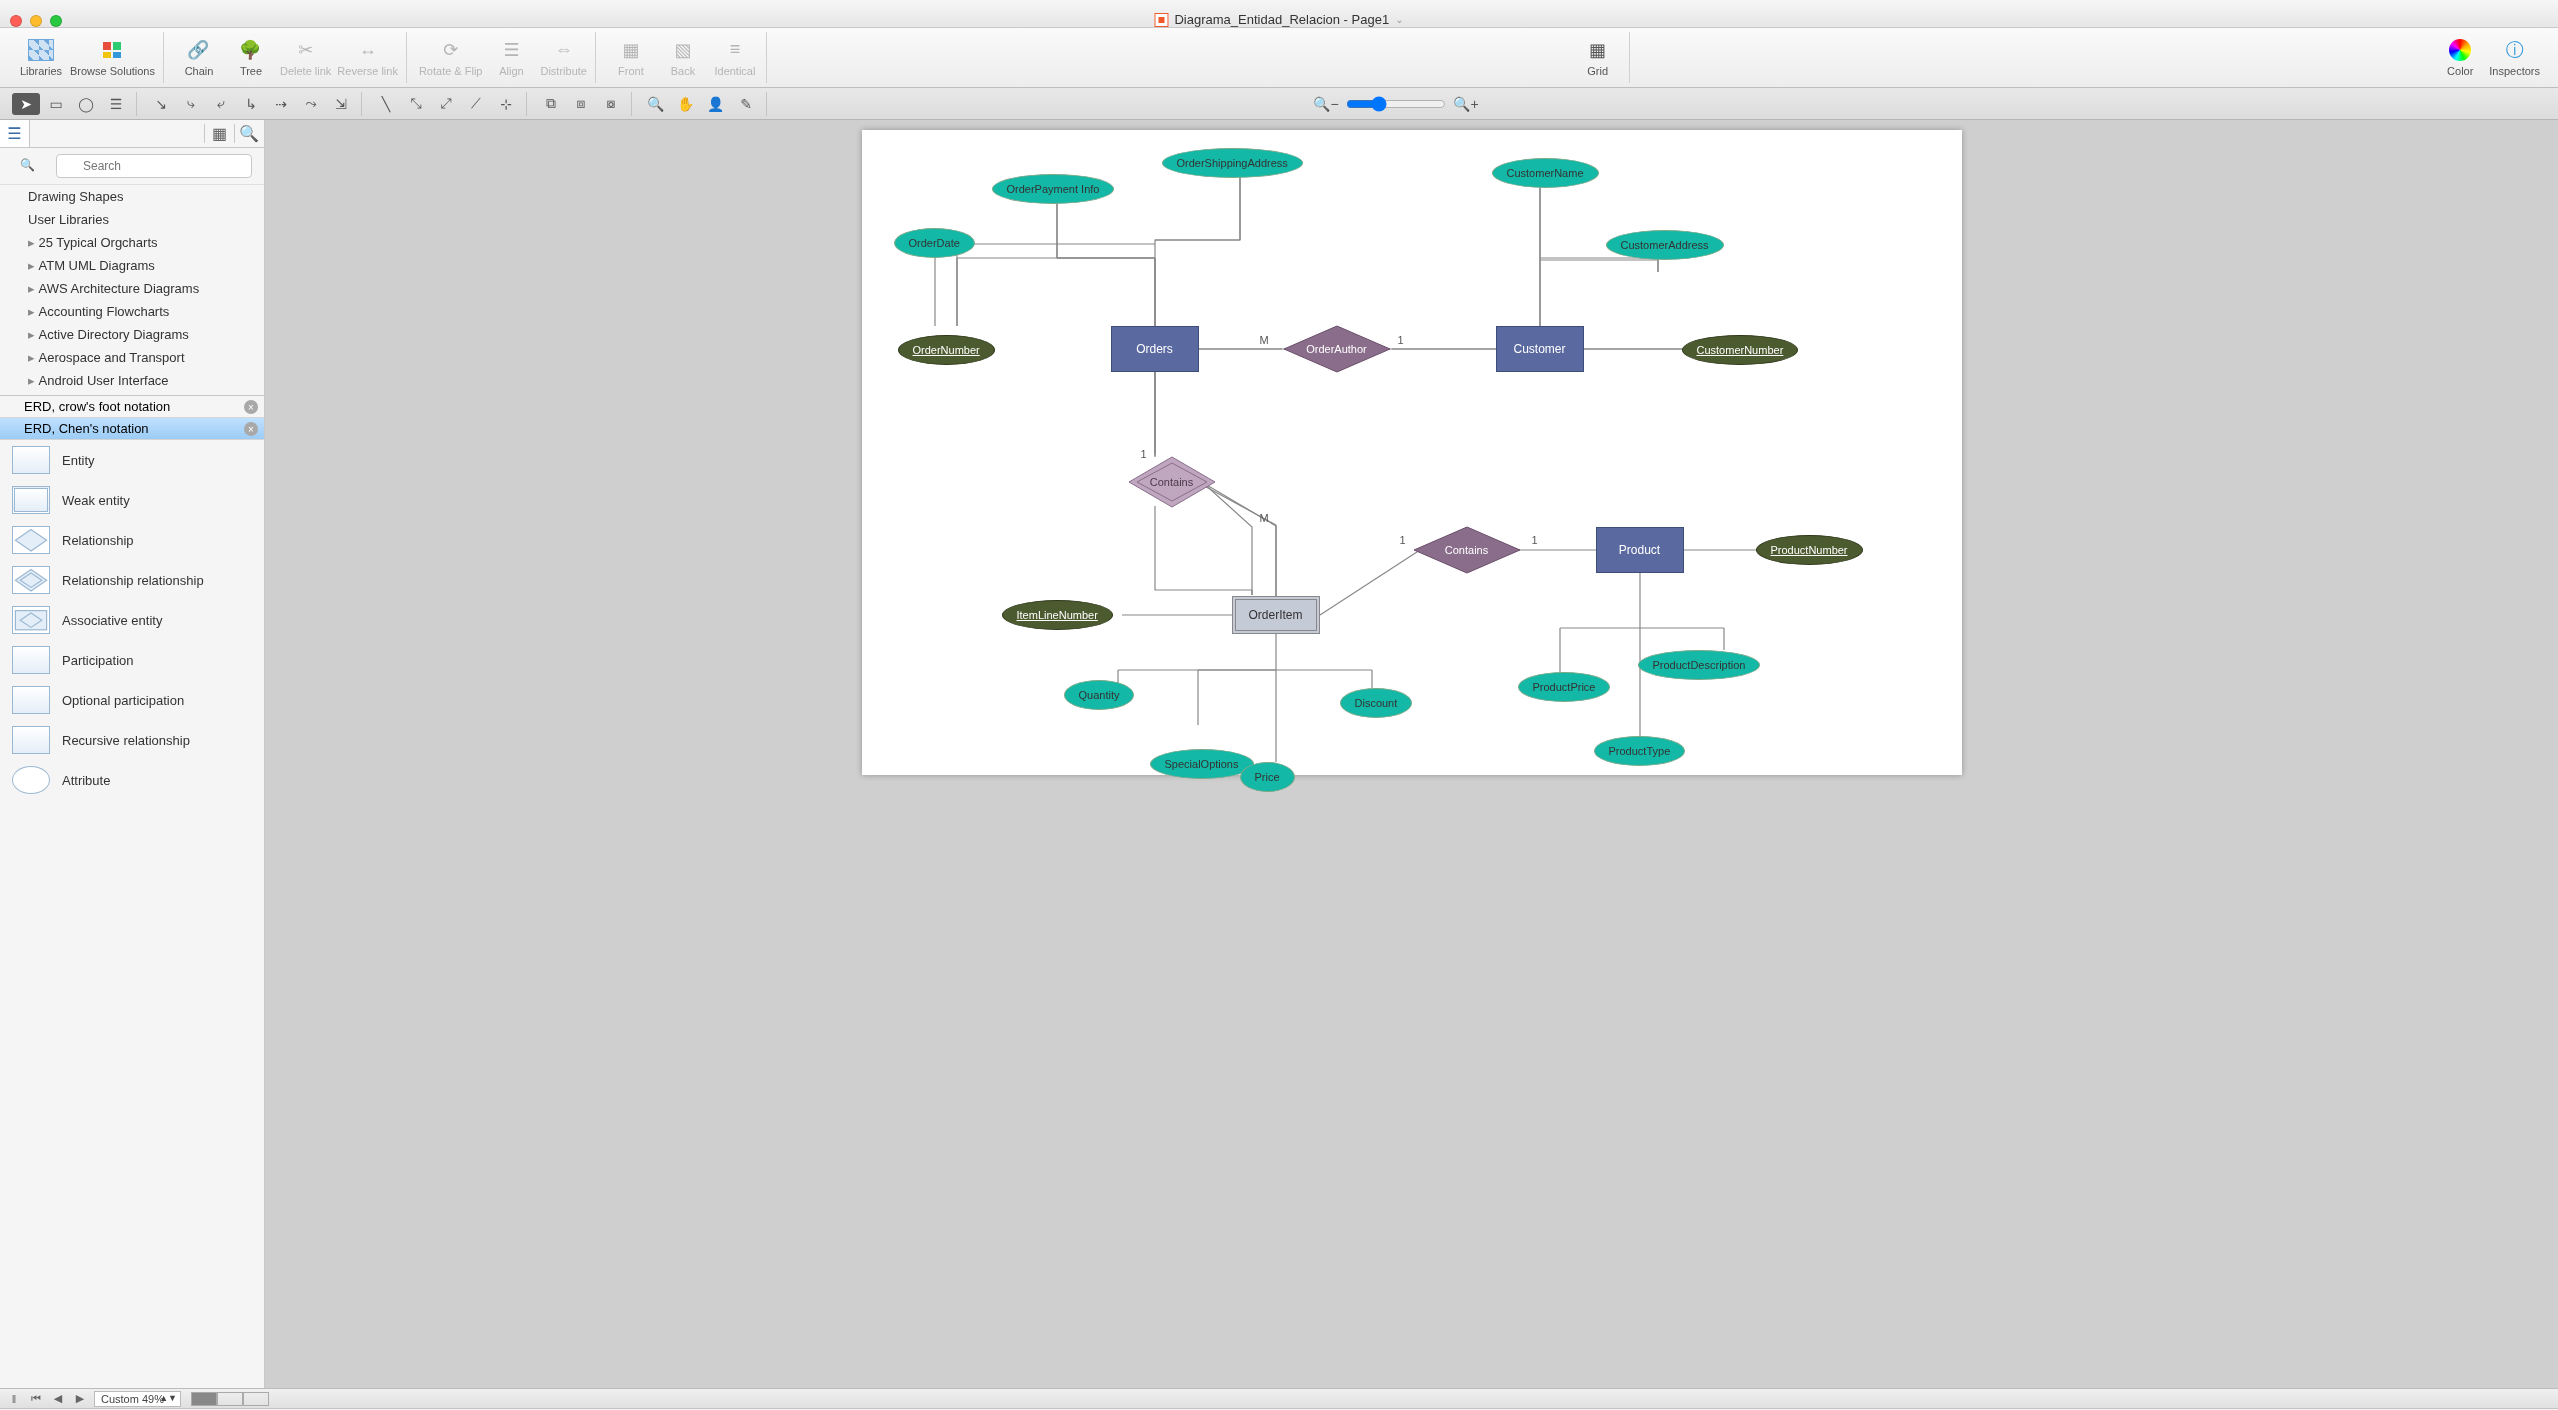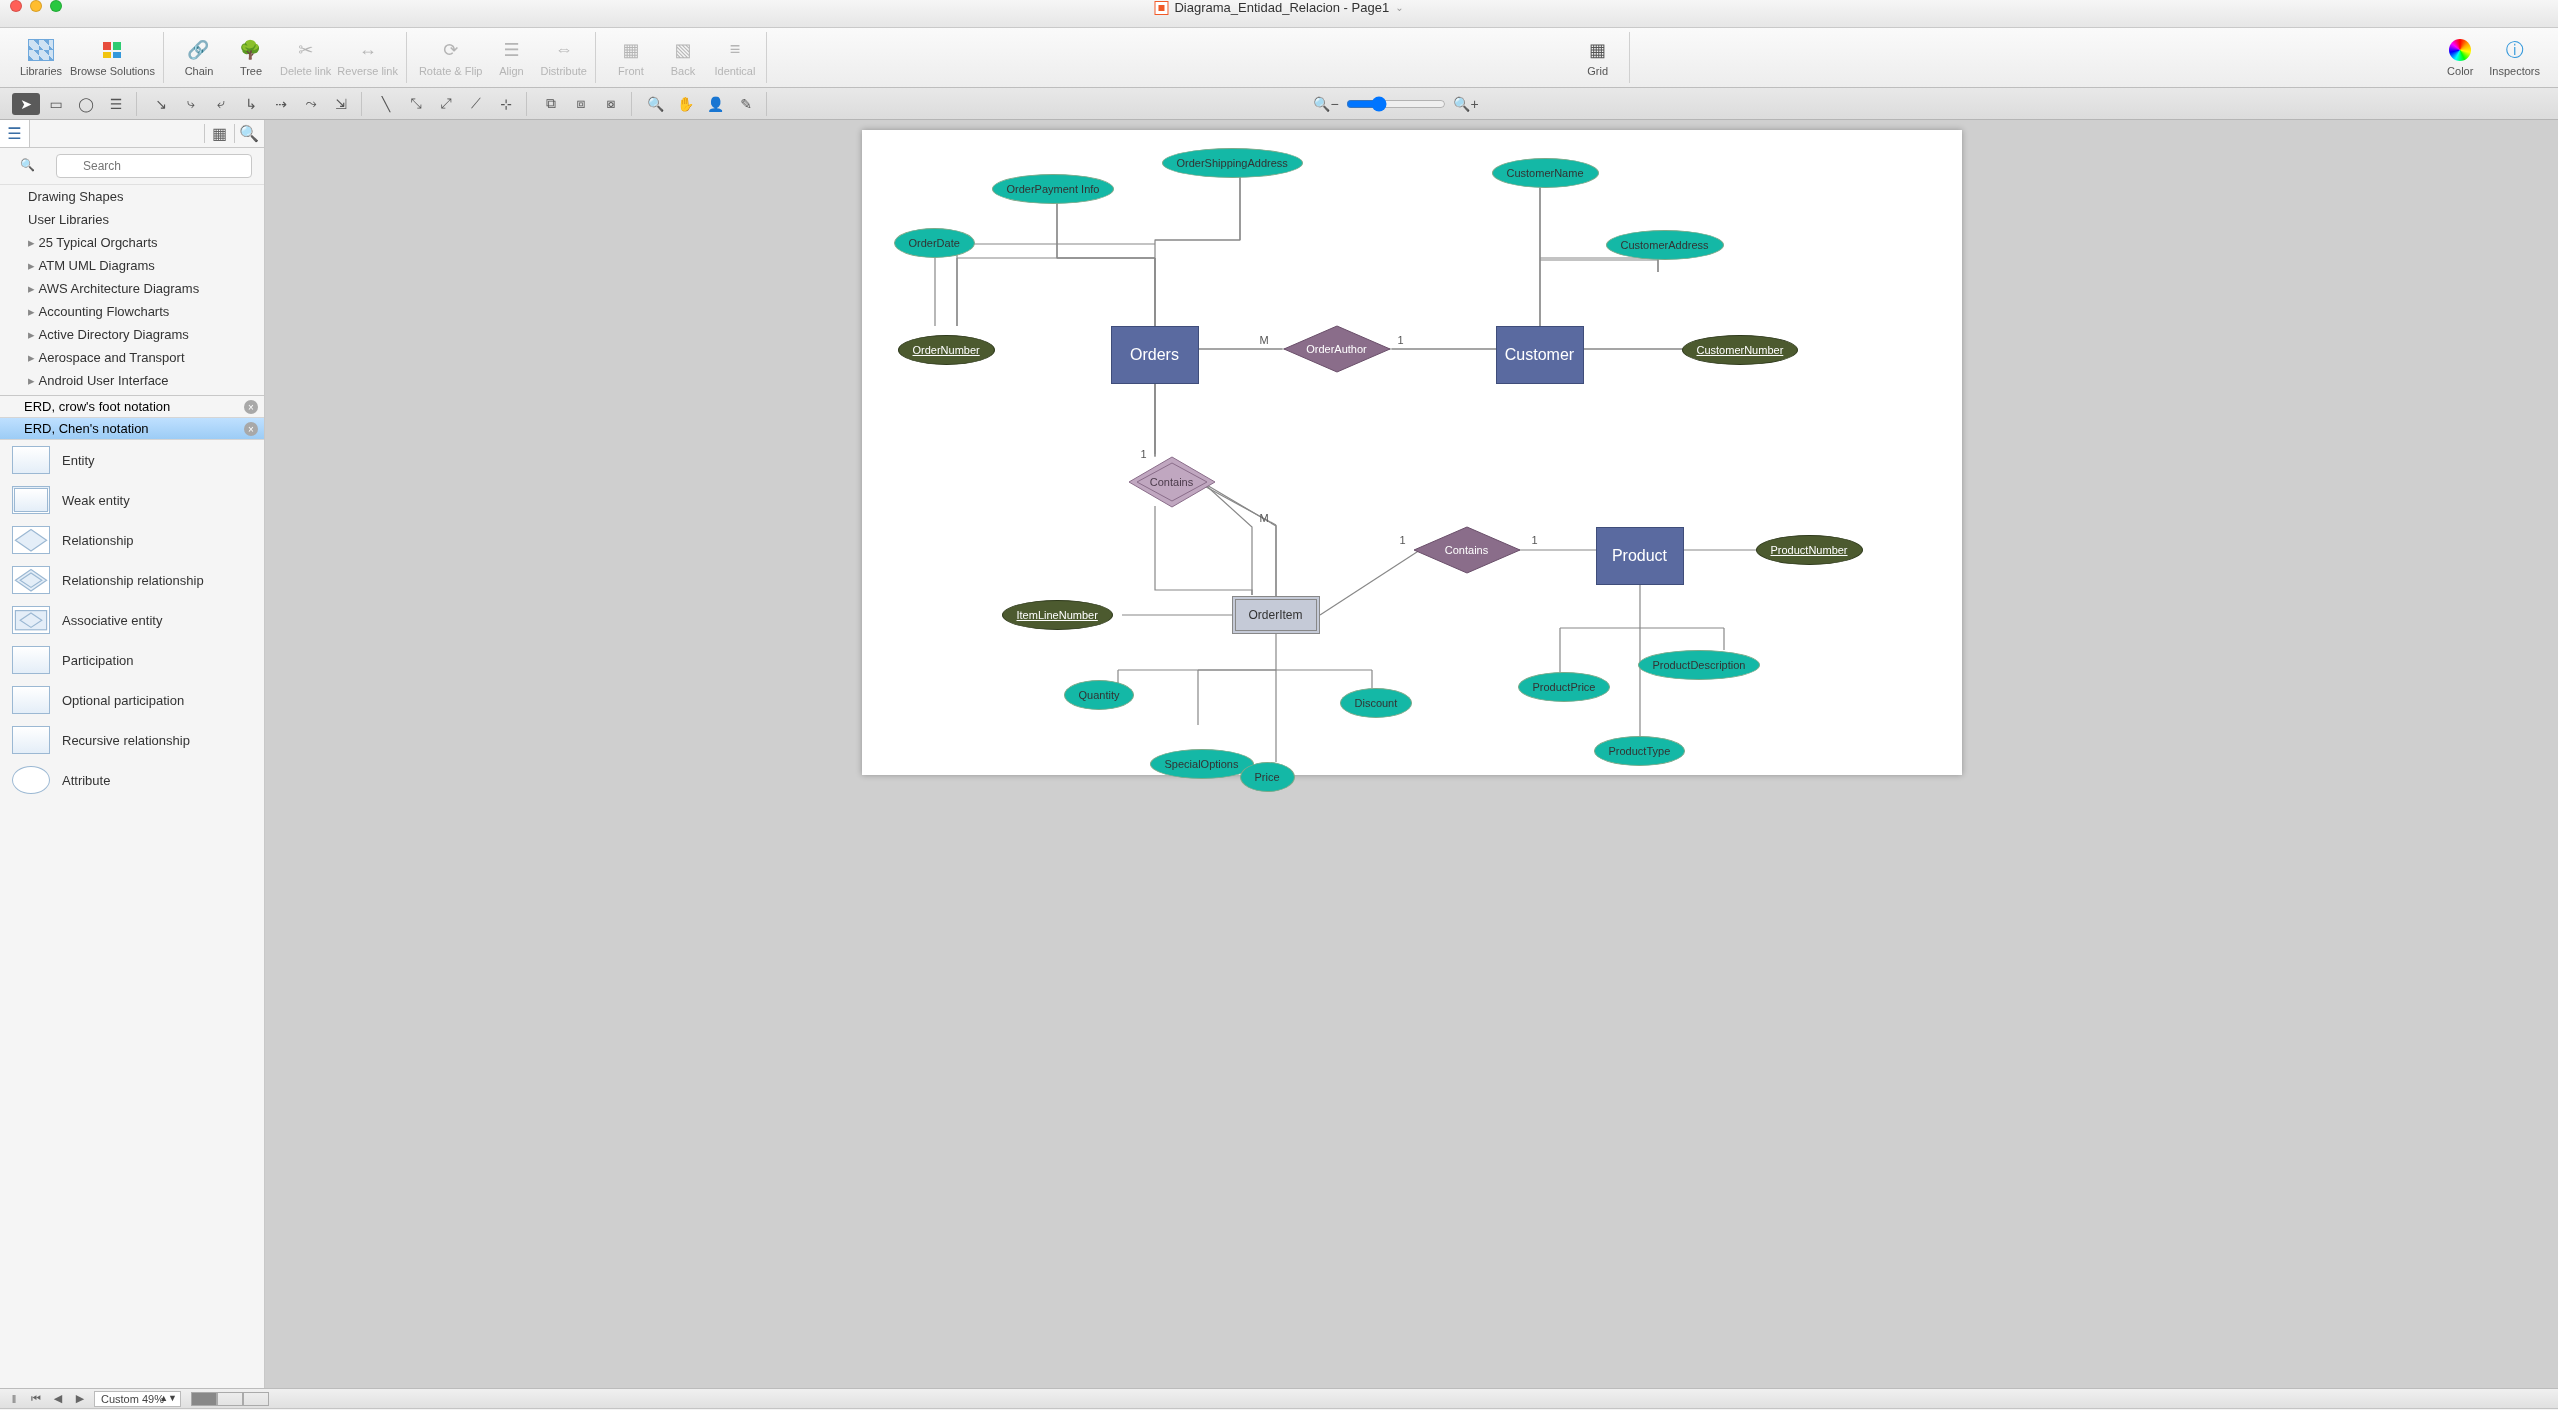--- a/index.html
+++ b/index.html
@@ -1,19 +1,19 @@
 <!DOCTYPE html>
 <html><head>
 <meta charset="utf-8">
 <style>
   * { box-sizing: border-box; margin: 0; padding: 0; font-family: -apple-system, "Helvetica Neue", Arial, sans-serif; }
   body { background: #ececec; user-select: none; }
 
   
-  .titlebar { height: 28px; background: linear-gradient(#f6f6f6,#e6e6e6); border-bottom:1px solid #c9c9c9; display:flex; align-items:flex-start; padding:0 10px; position:relative; }
+  .titlebar { height: 28px; background: linear-gradient(#f6f6f6,#e6e6e6); border-bottom:1px solid #c9c9c9; display:flex; align-items:flex-end; padding:0 10px; position:relative; }
   .traffic { display:flex; gap:8px; }
   .traffic span { width:12px;height:12px;border-radius:50%; display:block; border:1px solid rgba(0,0,0,0.15);}
   .tl-red{background:#ff5f57;} .tl-yel{background:#ffbd2e;} .tl-grn{background:#28c840;}
   .title { position:absolute; left:50%; transform:translateX(-50%); font-size:13px; color:#333; display:flex; align-items:center; gap:6px;}
   .title .doc-ico{width:14px;height:14px;background:#fff;border:1px solid #f05a28; position:relative;}
   .title .doc-ico:after{content:"";position:absolute;width:6px;height:6px;background:#f05a28;top:3px;left:3px;}
   .title .chev{color:#999;font-size:10px;}
 
   
   .toolbar { height:60px; background:linear-gradient(#fafafa,#ededed); border-bottom:1px solid #bdbdbd; display:flex; align-items:center; padding:4px 10px; gap:4px;}
@@ -63,21 +63,21 @@
   .shape-row{display:flex;align-items:center;gap:12px;padding:6px 12px;font-size:13px;color:#333;}
   .shape-ico{width:38px;height:28px;border:1px solid #9bb8d3;background:#fff;display:flex;align-items:center;justify-content:center;}
   .shape-ico.rect{background:linear-gradient(#fff,#e4eef8);}
 
   
   .canvas-wrap{flex:1;background:#cfcfcf;position:relative;overflow:auto;}
   .canvas{position:relative;width:1100px;height:645px;margin:10px auto;background:#fff;box-shadow:0 0 6px rgba(0,0,0,0.3);}
   .canvas svg{position:absolute;top:0;left:0;width:100%;height:100%;}
 
   
-  .entity{position:absolute;background:#5a6aa0;color:#fff;font-size:16px;display:flex;align-items:center;justify-content:center;width:88px;height:58px;border:1px solid #3f4d7a;}
+  .entity{position:absolute;background:#5a6aa0;color:#fff;font-size:12px;display:flex;align-items:center;justify-content:center;width:88px;height:46px;border:1px solid #3f4d7a;}
   .weak-entity{position:absolute;background:#c5cad7;color:#333;font-size:12px;display:flex;align-items:center;justify-content:center;width:88px;height:38px;border:4px double #888;}
   .attr{position:absolute;background:#14b8a6;border:1px solid #7ea989;border-radius:50%;color:#333;font-size:11px;display:flex;align-items:center;justify-content:center;padding:0 14px;height:30px;white-space:nowrap;}
   .key-attr{position:absolute;background:#4c5a2f;border:1px solid #2f3a1c;border-radius:50%;color:#fff;font-size:11px;display:flex;align-items:center;justify-content:center;padding:0 14px;height:30px;white-space:nowrap;text-decoration:underline;}
   .relation{position:absolute;width:110px;height:50px;}
   .relation svg{width:100%;height:100%;}
   .relation .lbl{position:absolute;top:50%;left:50%;transform:translate(-50%,-50%);color:#fff;font-size:11px;white-space:nowrap;}
   .relation.ident svg polygon{fill:#c0a7c0;stroke:#8a6d8a;}
   .card{position:absolute;font-size:11px;color:#555;}
 
   

